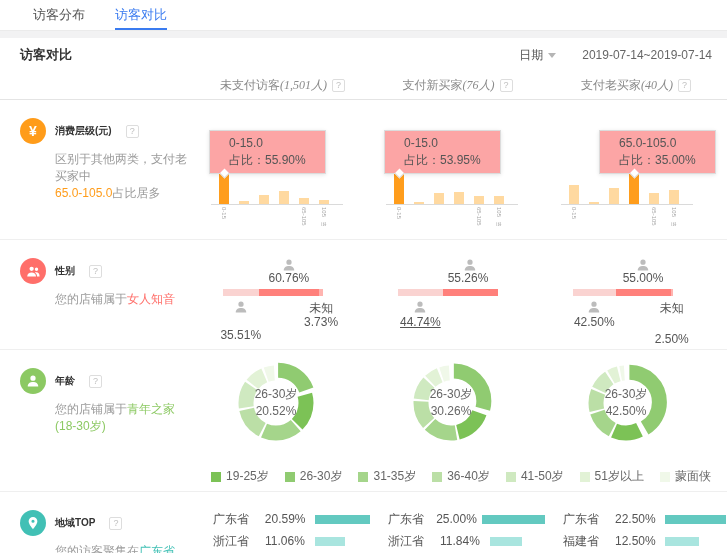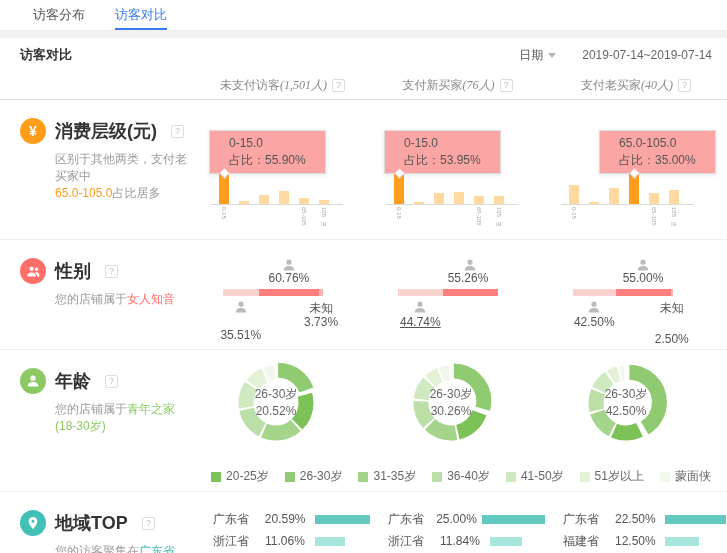--- a/index.html
+++ b/index.html
@@ -31,21 +31,21 @@
   .trow{display:grid;grid-template-columns:195px 175px 175px 1fr;border-bottom:1px solid #efefef}
   .row-consume{height:140px}
   .row-gender{height:110px}
   .row-age{height:142px;grid-template-rows:auto auto}
   .row-region{height:64px;border-bottom:none}
   .left{padding:18px 0 0 20px}
   .row-age .left{grid-row:1/3}
   .left-head{display:flex;align-items:center;gap:9px}
   .circle-icon{width:26px;height:26px;min-width:26px;border-radius:50%;display:flex;align-items:center;
                justify-content:center;color:#fff;font-size:14px;font-weight:bold}
-  .row-title{font-size:18px;font-weight:bold;color:#333}
+  .row-title{font-size:10px;font-weight:bold;color:#333}
   .desc{margin-left:35px;margin-top:7px;font-size:12px;color:#9b9b9b;line-height:17px}
   .row-consume .desc .pfx{display:block}
   
   .bars-wrap{position:relative;height:116px;margin:14px 0 0 14px;width:150px}
   .tip{position:absolute;top:16px;background:#fca5a5;border:1px solid #dcdcdc;box-shadow:0 1px 4px rgba(0,0,0,.10);
        padding:4px 19px;font-size:12px;color:#555;line-height:17px;white-space:nowrap;z-index:2}
   .tip-caret{position:absolute;bottom:-4px;width:7px;height:7px;background:#fff;border-right:1px solid #dcdcdc;
              border-bottom:1px solid #dcdcdc;transform:rotate(45deg)}
   .bars{position:absolute;left:10px;top:42px;height:48px;display:flex;align-items:flex-end;gap:10px}
   .bar{width:10px}
@@ -349,21 +349,21 @@
               <circle cx="43" cy="43" r="30" fill="none" stroke="#e2f2d6" stroke-width="15" stroke-dasharray="8.367255756846317 180.12830345854127" stroke-dashoffset="-172.4734366820796" transform="rotate(-90 43 43)"></circle>
               <circle cx="43" cy="43" r="30" fill="none" stroke="#f0f8e9" stroke-width="15" stroke-dasharray="3.6548667764616267 184.84069243892594" stroke-dashoffset="-182.84069243892594" transform="rotate(-90 43 43)"></circle>
             </svg><div class="donut-center">
               <div>26-30岁</div>
               <div>42.50%</div>
             </div></div>
         </div>
       <div class="legend">
           <div class="lg-item">
             <div class="lg-sq" style="background: rgb(124, 194, 86);"></div>
-            <div>20-25岁</div>
+            <div>19-25岁</div>
           </div>
           <div class="lg-item">
             <div class="lg-sq" style="background: rgb(144, 203, 113);"></div>
             <div>26-30岁</div>
           </div>
           <div class="lg-item">
             <div class="lg-sq" style="background: rgb(165, 213, 139);"></div>
             <div>31-35岁</div>
           </div>
           <div class="lg-item">

